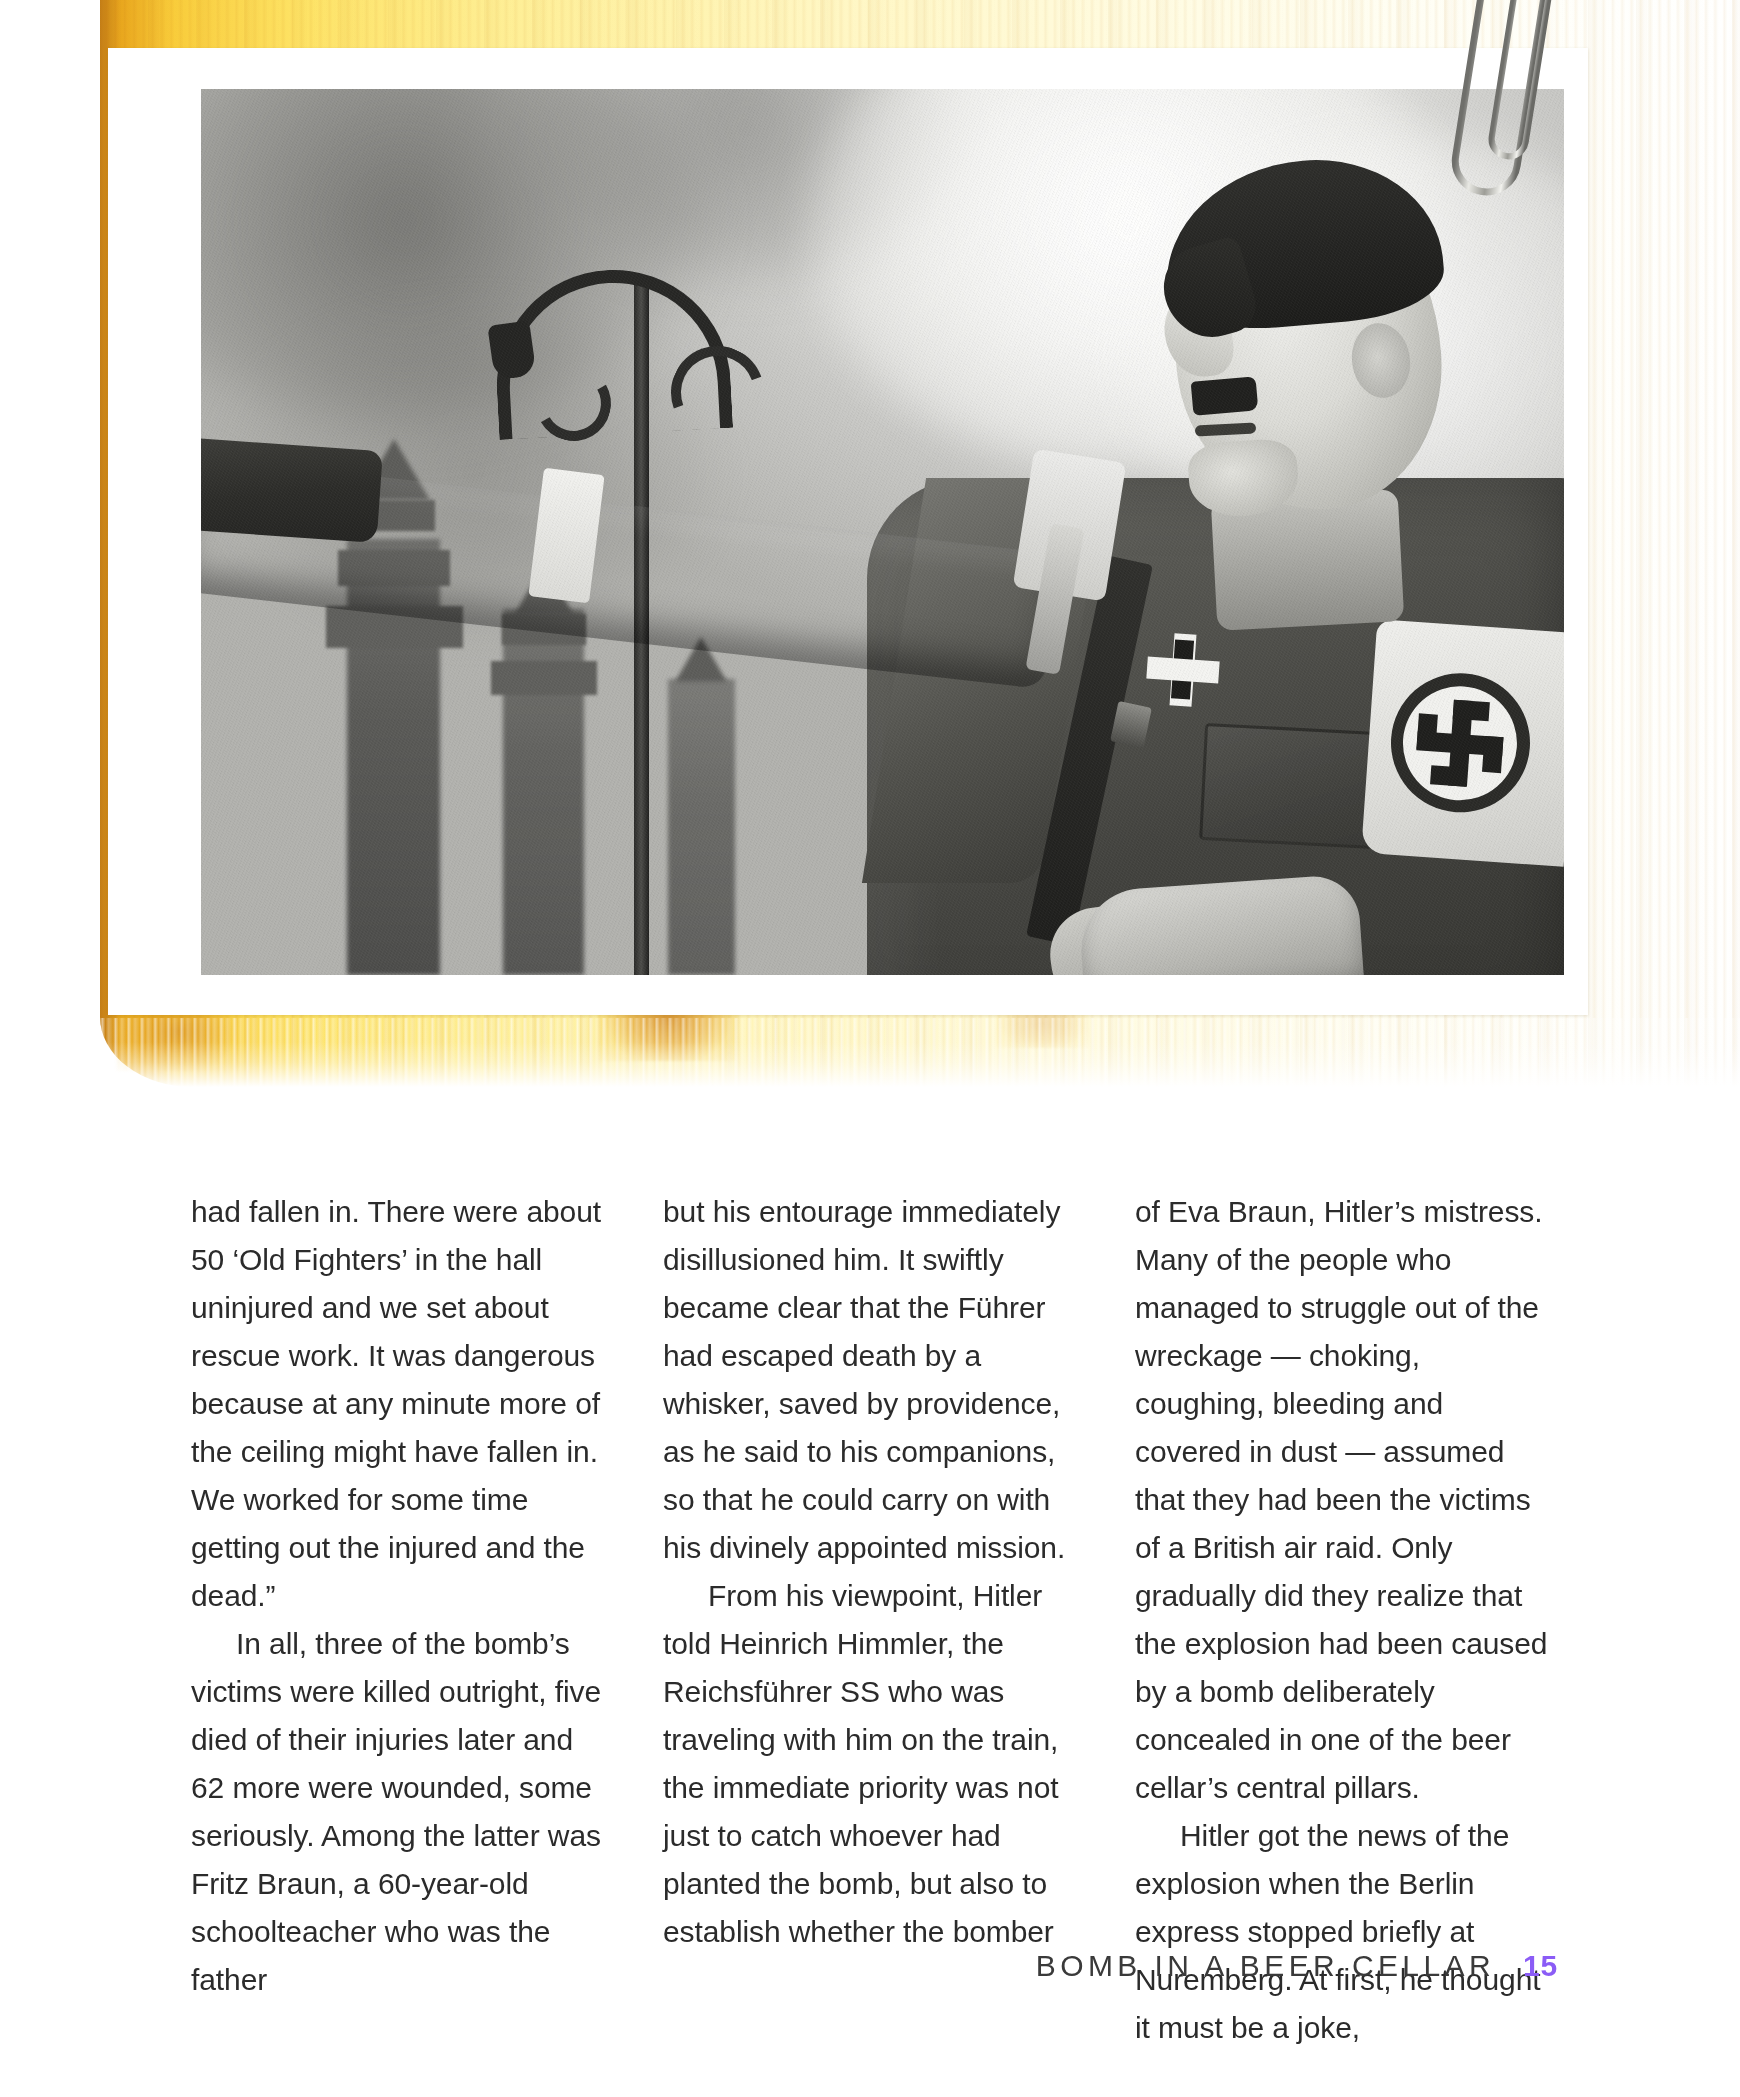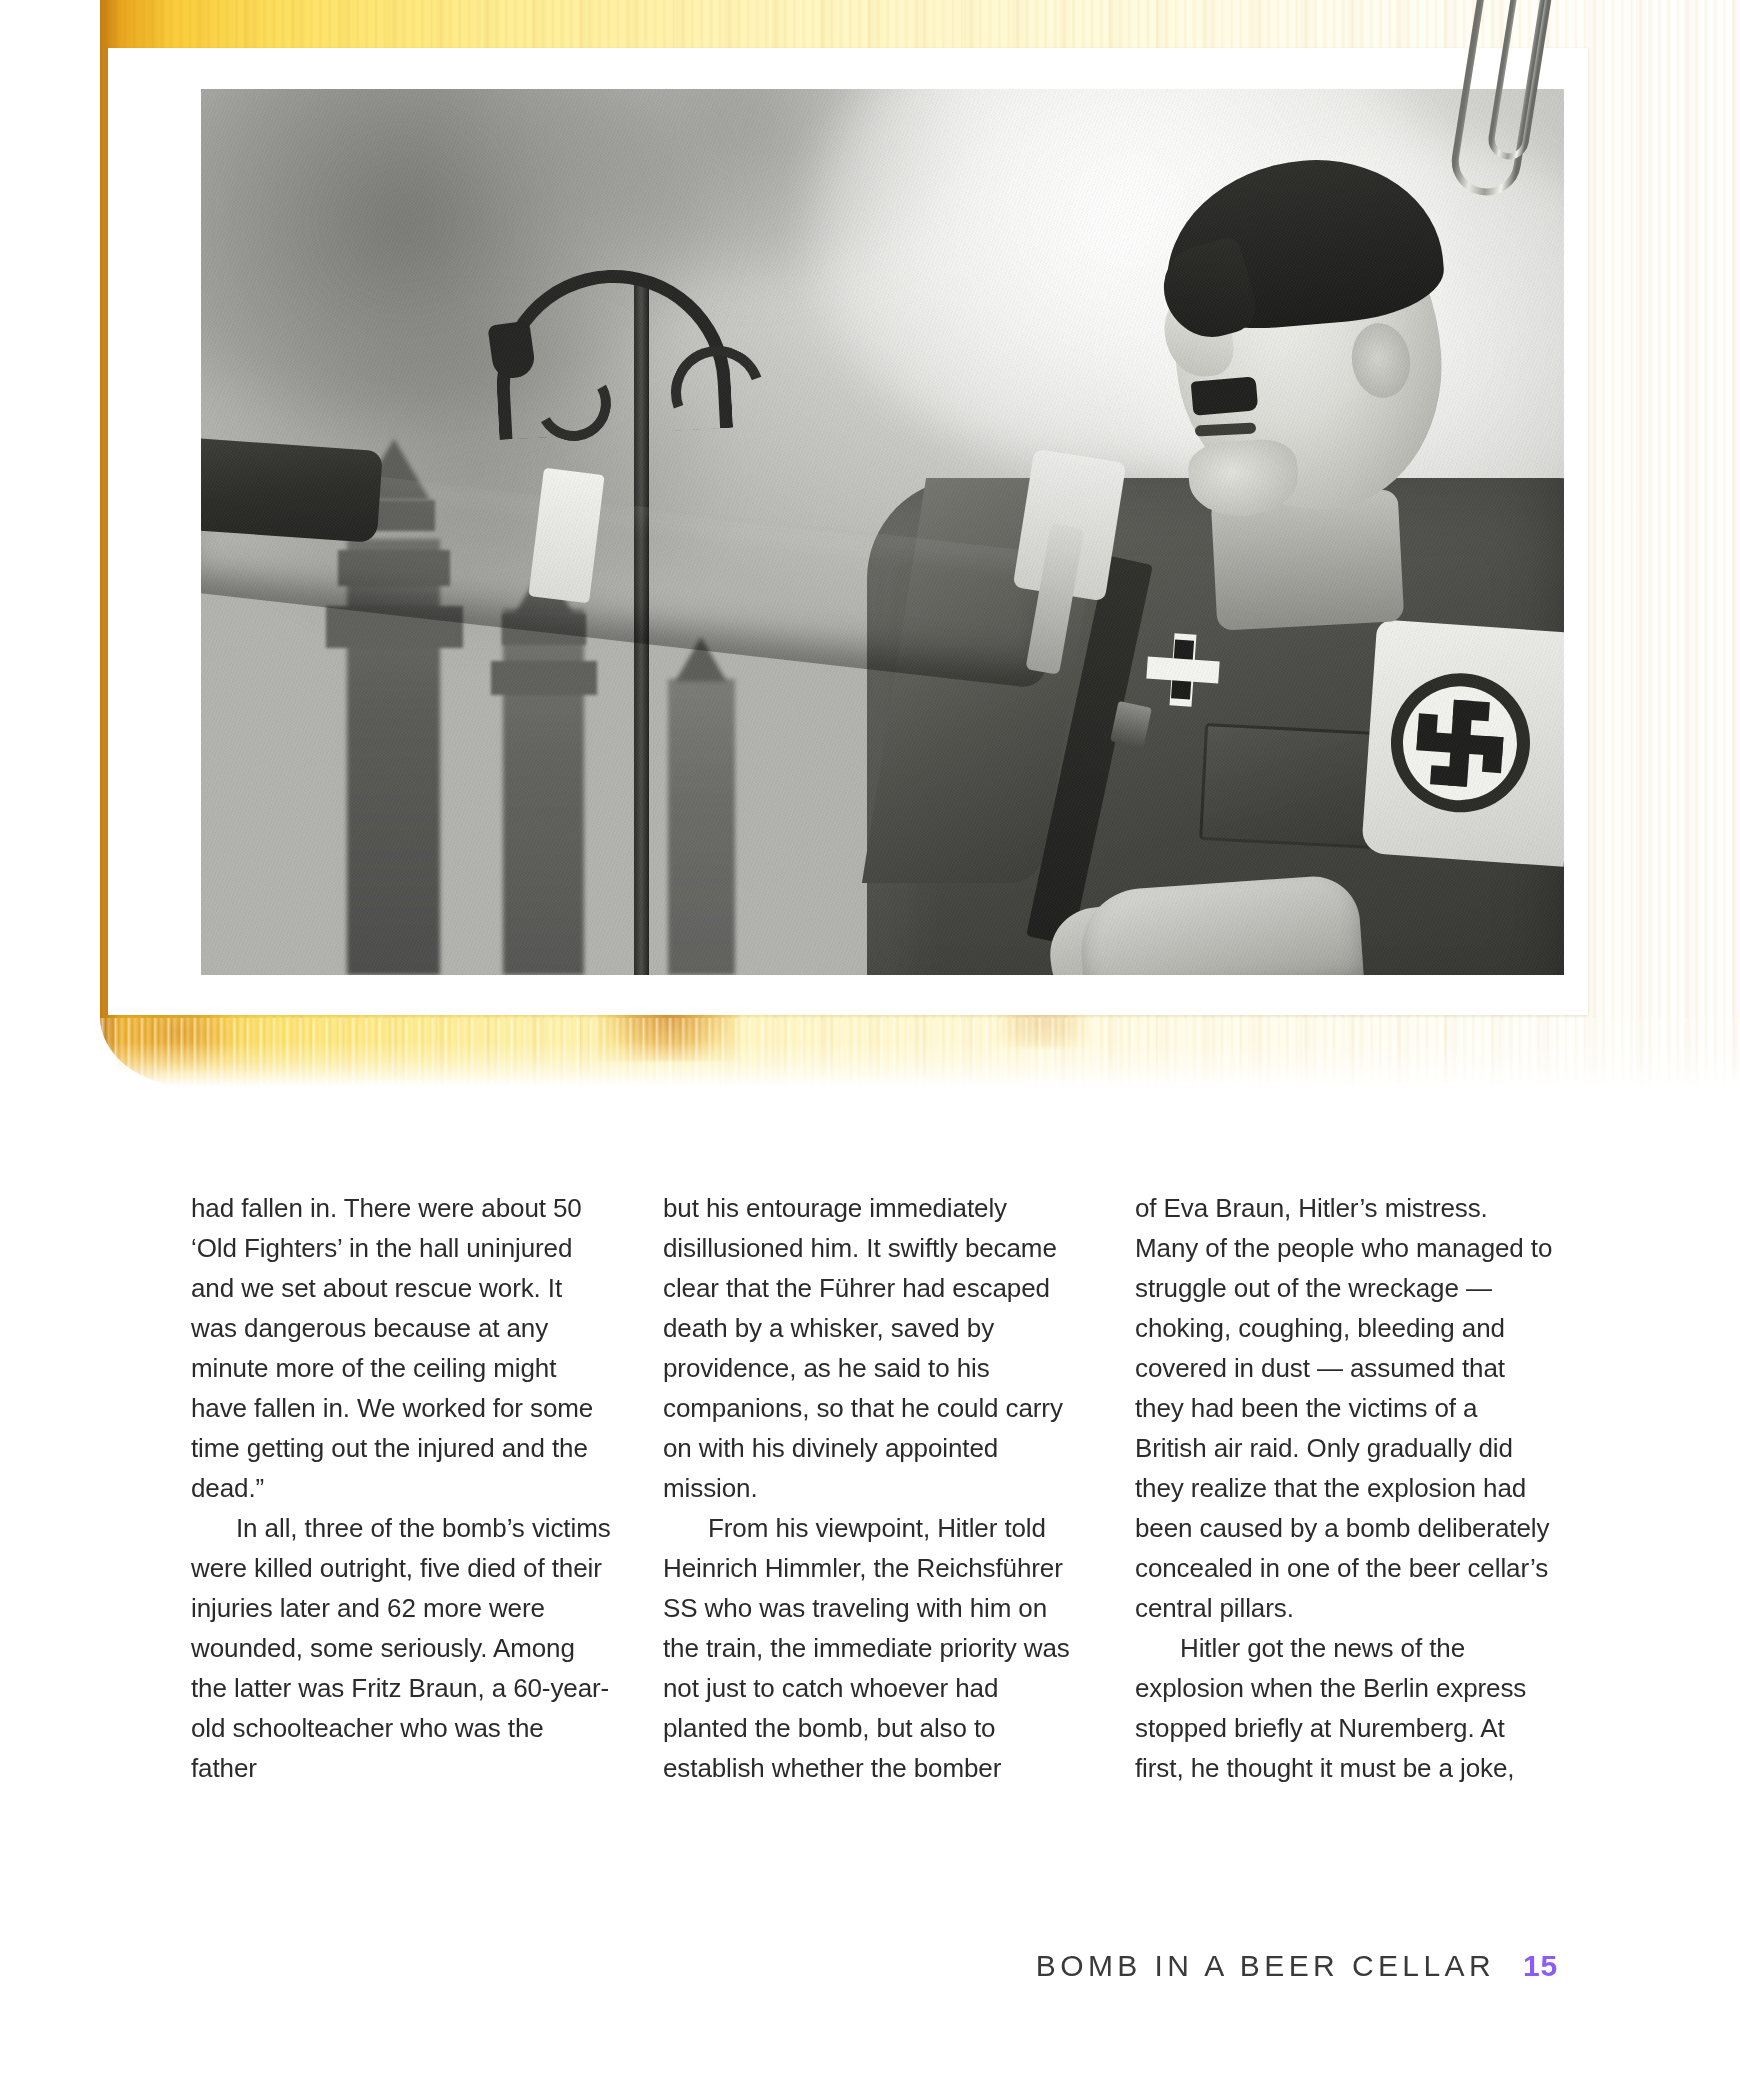--- a/index.html
+++ b/index.html
@@ -387,22 +387,22 @@
   #article {
     position:absolute;
     left: 191px; top: 1188px;
     width: 1367px;
     display:flex;
     gap: 51px;
   }
   .col { width: 421px; }
   .col p {
     margin: 0;
-    font-size: 26px;
-    line-height: 40px;
+    font-size: 30px;
+    line-height: 48px;
     color: #2b2b2b;
     letter-spacing: -0.1px;
     font-weight: 300;
     -webkit-font-smoothing: antialiased;
   }
   .col p.indent { text-indent: 45px; }
 
   
   #footer {
     position:absolute;

